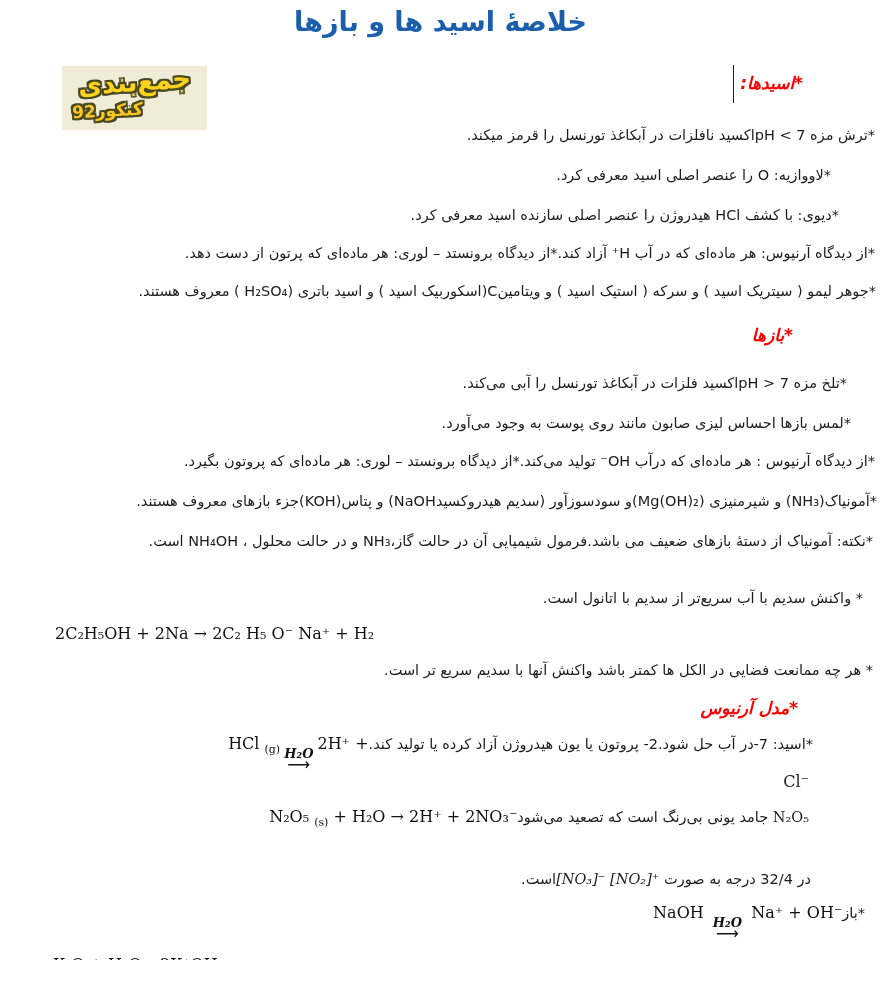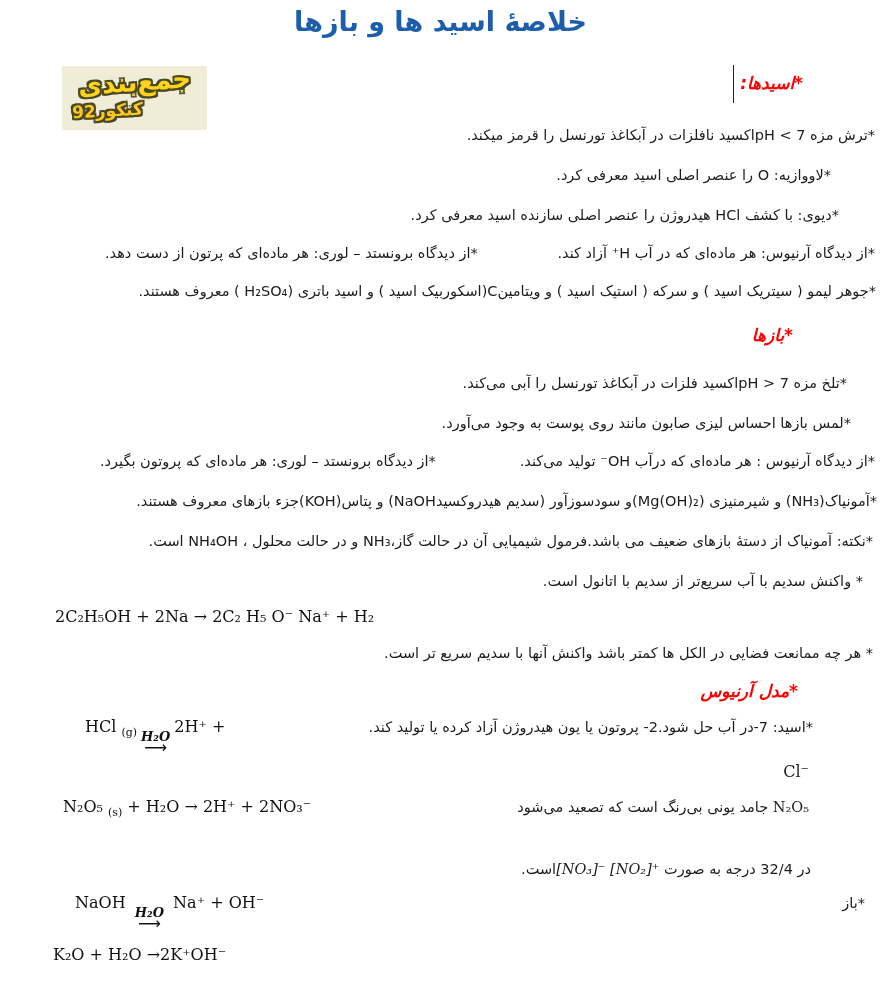--- a/index.html
+++ b/index.html
@@ -17,21 +17,21 @@
   .logo-l2{font-size:17px;font-weight:bold;color:#ffc820;text-align:left;padding-left:10px;
            line-height:20px;margin-top:2px;transform:rotate(-3deg);
            text-shadow:-2px -2px 0 #4a4a22,2px -2px 0 #4a4a22,-2px 2px 0 #4a4a22,2px 2px 0 #4a4a22,
                        0 2px 0 #4a4a22,2px 0 0 #4a4a22,0 -2px 0 #4a4a22,-2px 0 0 #4a4a22;}
   
   .rh-row{direction:rtl;text-align:right;}
   .redhead{color:#ff0000;font-weight:bold;font-style:italic;font-size:17px;}
   .vbar{display:inline-block;width:1px;height:38px;background:#222;vertical-align:middle;margin:0 6px 0 0;}
   
   .line{direction:rtl;text-align:right;font-size:14.5px;line-height:20px;margin:0;}
-  .duo{display:flex;justify-content:space-between;align-items:baseline;direction:ltr;}
+  .duo{display:flex;justify-content:flex-end;align-items:baseline;direction:ltr;}
   .duo .part{direction:rtl;text-align:right;font-size:14.5px;line-height:20px;}
   
   .eq{font-family:"DejaVu Serif",serif;font-size:16px;direction:ltr;text-align:left;color:#111;
       line-height:20px;margin:0;}
   .eq sub{font-size:11px;}
   .oarr{display:inline-flex;flex-direction:column;align-items:center;vertical-align:-9px;margin:0 4px;}
   .olbl{font-style:italic;font-weight:bold;font-size:13px;line-height:12px;font-family:"DejaVu Serif",serif;}
   .oglyph{line-height:10px;font-size:16px;font-family:"DejaVu Sans",sans-serif;}
   .ltr-inline{direction:ltr;unicode-bidi:embed;display:inline-block;font-family:"DejaVu Serif",serif;}
   .italic{font-style:italic;}
@@ -68,40 +68,40 @@
       <span class="redhead">*بازها</span>
     </div>
     <p class="line" style="margin:28px 34px 0 0;">*تلخ مزه pH &gt; 7اکسید فلزات در آبکاغذ تورنسل را آبی می‌کند.</p>
     <p class="line" style="margin:20px 30px 0 0;">*لمس بازها احساس لیزی صابون مانند روی پوست به وجود می‌آورد.</p>
     <div class="duo" style="margin:18px 6px 0 100px;">
       <span class="part">*از دیدگاه برونستد – لوری: هر ماده‌ای که پروتون بگیرد.</span>
       <span class="part">*از دیدگاه آرنیوس : هر ماده‌ای که درآب OH⁻ تولید می‌کند.</span>
     </div>
     <p class="line" style="margin:20px 4px 0 0;">*آمونیاک(NH₃) و شیرمنیزی (Mg(OH)₂)و سودسوزآور (سدیم هیدروکسیدNaOH)  و پتاس(KOH)جزء بازهای معروف هستند.</p>
     <p class="line" style="margin:20px 8px 0 0;">*نکته: آمونیاک از دستهٔ بازهای ضعیف می باشد.فرمول شیمیایی آن در حالت گاز،NH₃ و در حالت محلول ، NH₄OH  است.</p>
-    <p class="line" style="margin:20px 18px 0 0;">* واکنش سدیم با آب سریع‌تر از سدیم با اتانول است.</p>
+    <p class="line" style="margin:37px 18px 0 0;">* واکنش سدیم با آب سریع‌تر از سدیم با اتانول است.</p>
     <p class="eq" style="margin:16px 0 0 55px;">2C₂H₅OH + 2Na  →  2C₂ H₅ O⁻ Na⁺ + H₂</p>
     <p class="line" style="margin:16px 8px 0 0;">* هر چه ممانعت فضایی در الکل ها کمتر باشد واکنش آنها با سدیم سریع تر است.</p>
   </div>
 
   <div>
     <div class="rh-row" style="margin:18px 83px 0 0;">
       <span class="redhead">*مدل آرنیوس</span>
     </div>
 
     <div class="duo" style="margin:16px 68px 0 85px;">
       <p class="eq">
         <span>HCl </span><sub>(g)</sub><span class="oarr">
             <span class="olbl">H₂O</span>
             <span class="oglyph">⟶</span>
           </span><span>2H⁺ +</span>
       </p>
       <span class="part">*اسید: 7-در آب حل شود.2- پروتون یا یون هیدروژن آزاد کرده یا تولید کند.</span>
     </div>
-    <p class="cl-line" style="margin:9px 72px 0 0;">Cl⁻</p>
+    <p class="cl-line" style="margin:2px 72px 0 0;">Cl⁻</p>
 
     <div class="duo" style="margin:16px 72px 0 63px;">
       <p class="eq">
         <span>N₂O₅ </span><sub>(s)</sub><span> + H₂O →  2H⁺ + 2NO₃⁻</span>
       </p>
       <span class="part"><span class="ltr-inline">N₂O₅</span><span> جامد یونی بی‌رنگ است که تصعید می‌شود</span></span>
     </div>
 
     <p class="line" style="margin:36px 70px 0 0;"><span>در 32/4 درجه به صورت </span><span class="ltr-inline italic">[NO₃]⁻ [NO₂]⁺</span><span>است.</span></p>
 

